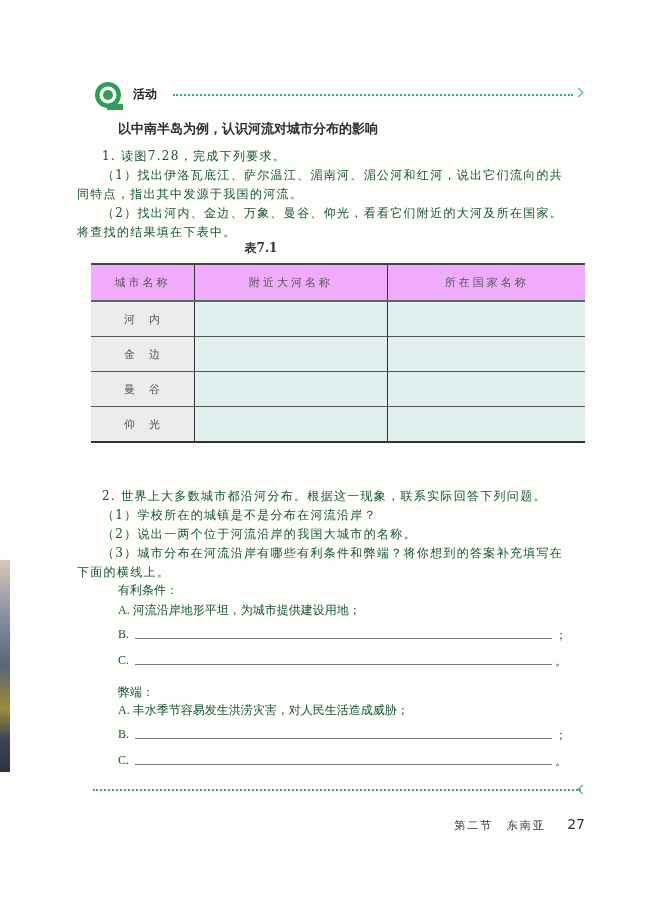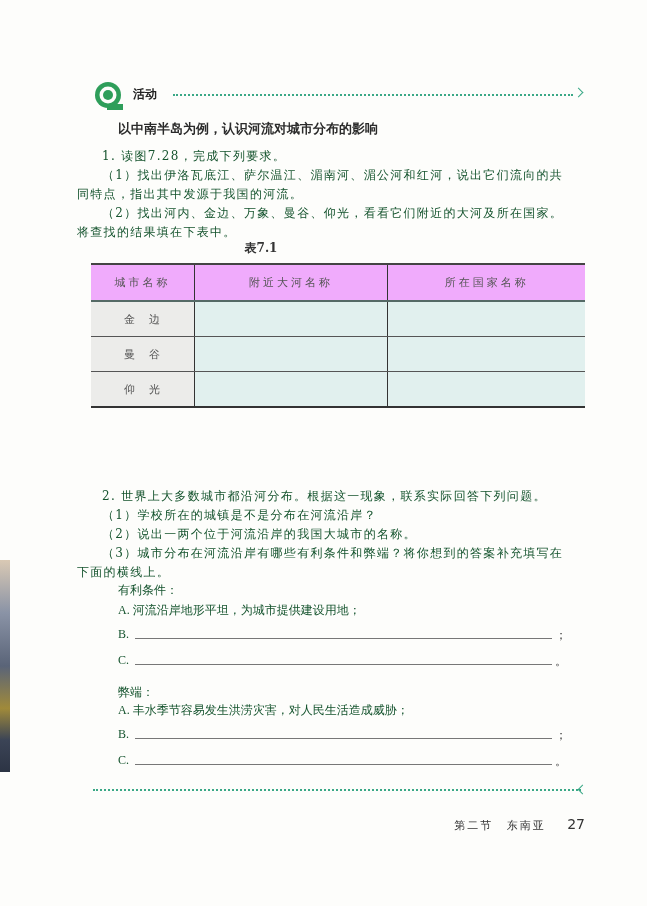--- a/index.html
+++ b/index.html
@@ -114,20 +114,25 @@
 <table class="data">
   <thead>
     <tr>
       <th class="col1">城市名称</th>
       <th class="col2">附近大河名称</th>
       <th class="col3">所在国家名称</th>
     </tr>
   </thead>
   <tbody>
     <tr>
+      <td class="city">河内</td>
+      <td class="blank"></td>
+      <td class="blank"></td>
+    </tr>
+    <tr>
       <td class="city">金边</td>
       <td class="blank"></td>
       <td class="blank"></td>
     </tr>
     <tr>
       <td class="city">曼谷</td>
       <td class="blank"></td>
       <td class="blank"></td>
     </tr>
     <tr>

